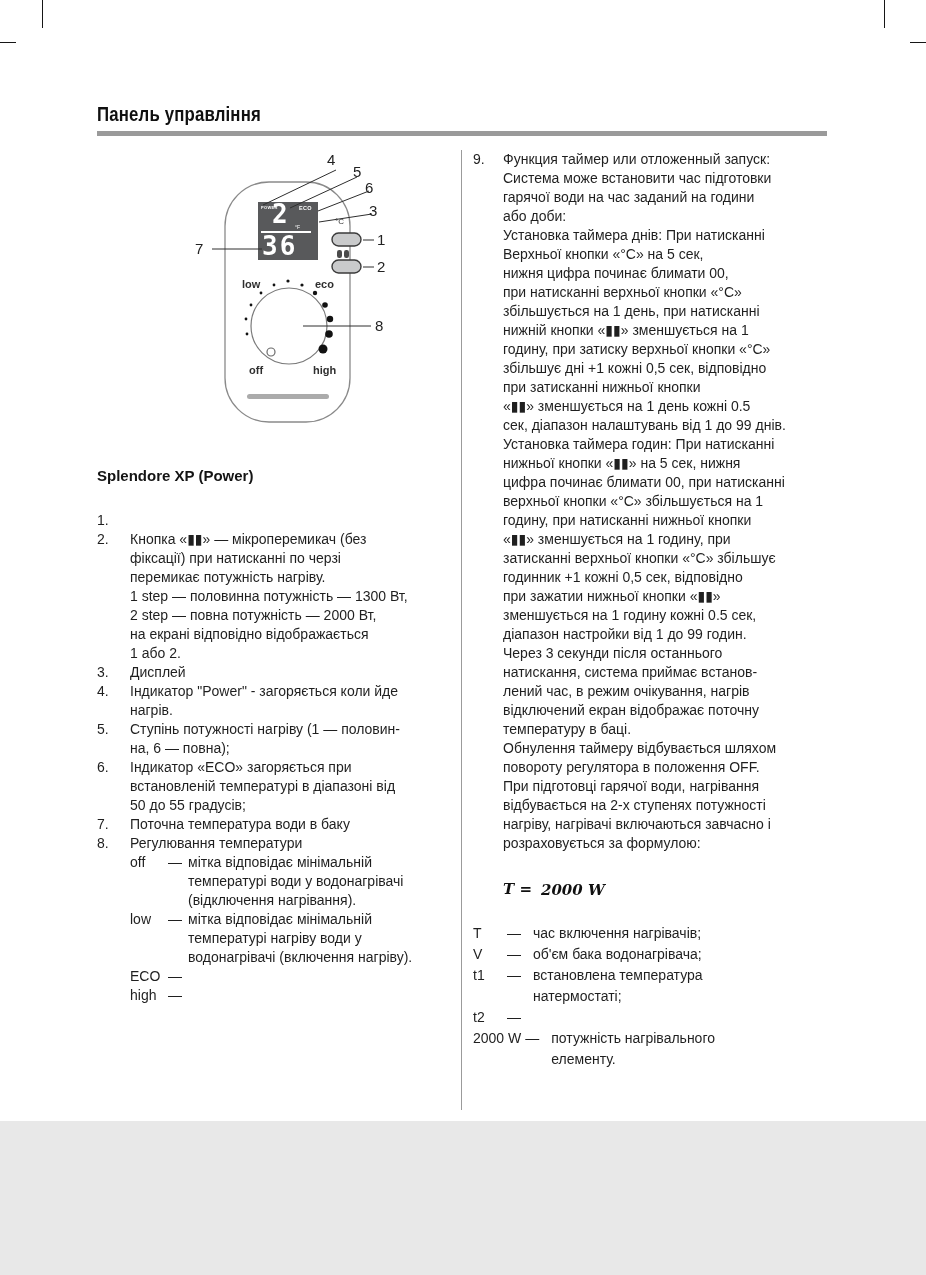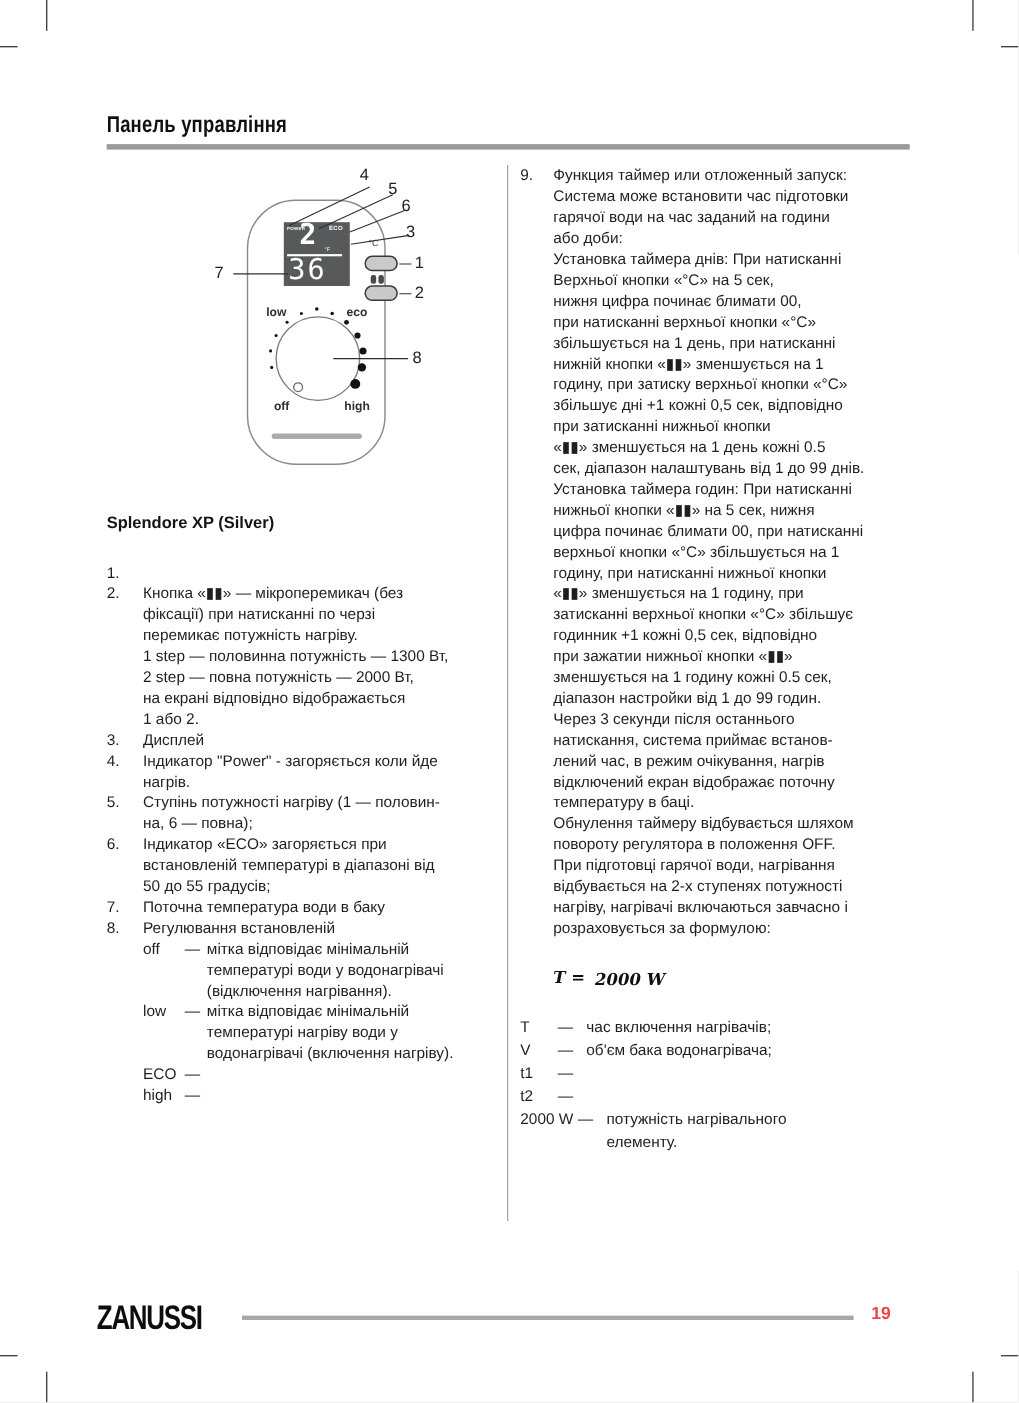--- a/index.html
+++ b/index.html
@@ -1,35 +1,35 @@
 <!DOCTYPE html>
 <html><head>
 <meta charset="utf-8">
 <style>
   html,body{margin:0;padding:0;background:#e8e8e8;}
-  .page{position:relative;width:926px;height:1275px;background:#ffffff;margin:0 auto;
+  .page{position:relative;width:926px;height:1121px;background:#ffffff;margin:0 auto;
         font-family:"Liberation Sans",sans-serif;color:#1f1f1f;overflow:hidden;}
   .cm{position:absolute;background:#161616;}
   .cm.v{width:1px;height:28px;}
   .cm.h{width:16px;height:1px;}
 
   .page-title{position:absolute;left:97px;top:102px;font-size:21px;font-weight:bold;color:#101010;
               transform:scaleX(.8);transform-origin:0 50%;white-space:nowrap;letter-spacing:.2px;}
   .title-rule{position:absolute;left:97px;top:131px;width:730px;height:5px;background:#9a9a9a;}
 
   
   .disp{position:absolute;left:258px;top:202px;width:60px;height:58px;background:#58595b;z-index:1;}
   .diagram-svg{position:absolute;left:195px;top:148px;width:200px;height:290px;z-index:2;}
   .dtxt{position:absolute;color:#ffffff;z-index:3;white-space:nowrap;}
   .d-power{left:261px;top:205px;font-size:4px;letter-spacing:.3px;font-weight:bold;}
   .d-step{left:272px;top:199px;font-size:26px;font-weight:bold;font-family:"DejaVu Sans Mono",monospace;}
   .d-eco{left:299px;top:205px;font-size:5.5px;font-weight:bold;letter-spacing:.3px;}
   .d-unit{left:295px;top:224px;font-size:5px;}
   .d-line{position:absolute;left:261px;top:231px;width:50px;height:1.5px;background:#fff;z-index:3;}
-  .d-temp{left:262px;top:231px;font-size:26px;font-weight:normal;font-family:"DejaVu Sans Mono",monospace;letter-spacing:2px;}
+  .d-temp{left:262px;top:231px;font-size:26px;font-weight:bold;font-family:"DejaVu Sans Mono",monospace;letter-spacing:2px;}
   .btn-label{position:absolute;left:335px;top:217px;font-size:8px;color:#333;z-index:3;}
   .knob-label{position:absolute;font-size:11px;font-weight:600;color:#2f2f2f;z-index:3;}
   .kl-low{left:242px;top:278px;}
   .kl-eco{left:315px;top:278px;}
   .kl-off{left:249px;top:364px;}
   .kl-high{left:313px;top:364px;}
   .callout{position:absolute;font-size:15px;color:#222;z-index:3;}
   .c1{left:377px;top:231px;} .c2{left:377px;top:258px;} .c3{left:369px;top:202px;}
   .c4{left:327px;top:151px;} .c5{left:353px;top:163px;} .c6{left:365px;top:179px;}
   .c7{left:195px;top:240px;} .c8{left:375px;top:317px;}
@@ -140,21 +140,21 @@
 
   <span class="callout c1">1</span>
   <span class="callout c2">2</span>
   <span class="callout c3">3</span>
   <span class="callout c4">4</span>
   <span class="callout c5">5</span>
   <span class="callout c6">6</span>
   <span class="callout c7">7</span>
   <span class="callout c8">8</span>
 
-  <div class="subtitle">Splendore XP (Silver)</div>
+  <div class="subtitle">Splendore XP (Power)</div>
 
   <div class="col left-col">
     <div class="li">
         <span class="num">1.</span>
       </div>
     <div class="li">
         <span class="num">2.</span>
         <span class="txt">Кнопка «▮▮» — мікроперемикач (без
 фіксації) при натисканні по черзі
 перемикає потужність нагріву.
@@ -182,21 +182,21 @@
         <span class="txt">Індикатор «ECO» загоряється при
 встановленій температурі в діапазоні від
 50 до 55 градусів;</span>
       </div>
     <div class="li">
         <span class="num">7.</span>
         <span class="txt">Поточна температура води в баку</span>
       </div>
     <div class="li">
         <span class="num">8.</span>
-        <span class="txt">Регулювання встановленій</span>
+        <span class="txt">Регулювання температури</span>
       </div>
     <div class="sub">
         <span class="term">off</span>
         <span class="dash">—</span>
         <span class="txt">мітка відповідає мінімальній
 температурі води у водонагрівачі
 (відключення нагрівання).</span>
       </div>
     <div class="sub">
         <span class="term">low</span>
@@ -273,20 +273,22 @@
           <span class="txt">час включення нагрівачів;</span>
         </div>
       <div class="leg-row">
           <span class="term">V</span>
           <span class="dash">—</span>
           <span class="txt">об'єм бака водонагрівача;</span>
         </div>
       <div class="leg-row">
           <span class="term">t1</span>
           <span class="dash">—</span>
+          <span class="txt">встановлена температура
+натермостаті;</span>
         </div>
       <div class="leg-row">
           <span class="term">t2</span>
           <span class="dash">—</span>
         </div>
       <div class="leg-row">
           <span class="term">2000 W</span>
           <span class="dash">—</span>
           <span class="txt">потужність нагрівального
 елементу.</span>

